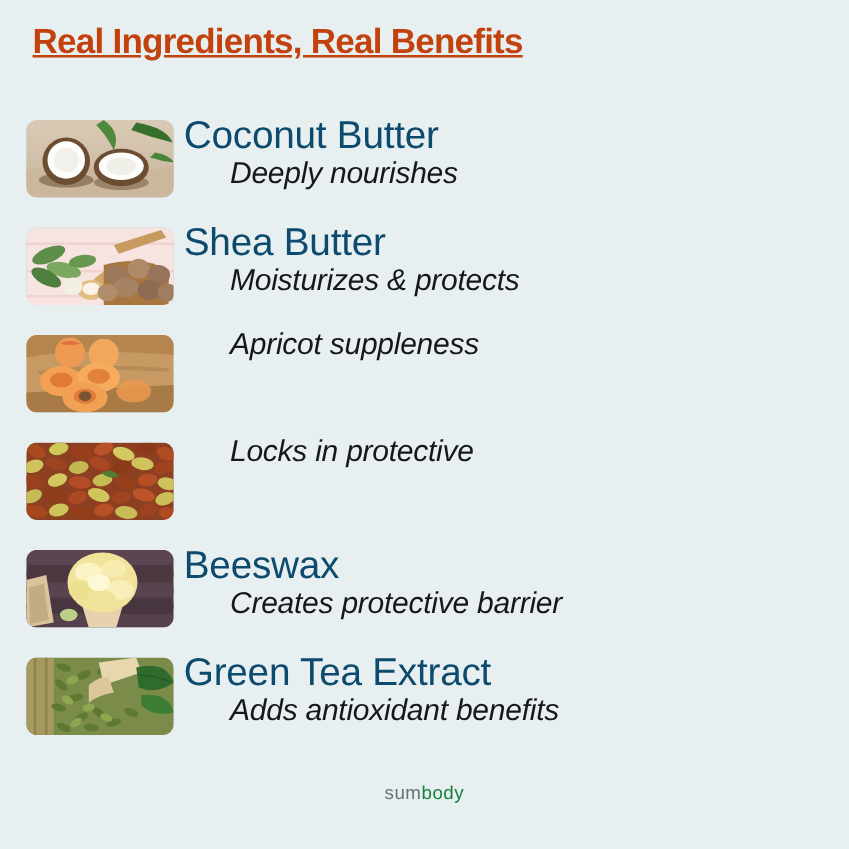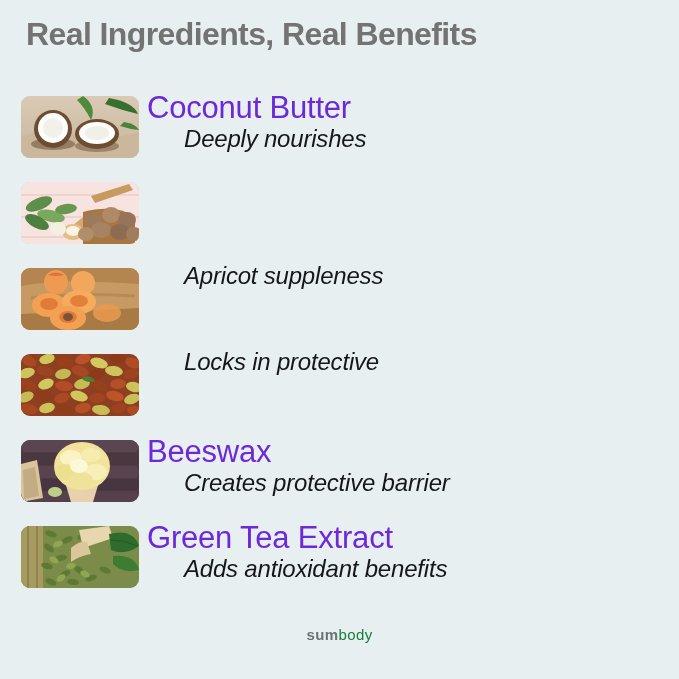--- a/index.html
+++ b/index.html
@@ -18,26 +18,27 @@
     width: 679px;
     height: 679px;
     background: #e8eff0;
     box-sizing: border-box;
   }
   .headline {
     position: absolute;
     left: 26px;
     top: 18px;
     width: 640px;
-    font-size: 32px;
+    font-size: 28px;
     font-weight: bold;
     letter-spacing: -0.6px;
-    color: #737373;
+    color: #c2410c;
     line-height: 1.05;
     white-space: nowrap;
+    text-decoration: underline;
   }
   .rows {
     position: absolute;
     left: 0;
     top: 94px;
     width: 679px;
   }
   .row {
     position: relative;
     height: 86px;
@@ -55,21 +56,21 @@
   .thumb svg { display: block; width: 118px; height: 62px; }
   .textcol {
     position: absolute;
     left: 147px;
     top: -4px;
     right: 8px;
   }
   .ing-name {
     font-size: 31px;
     font-weight: normal;
-    color: #6d28d9;
+    color: #0c4a6e;
     line-height: 1.13;
     letter-spacing: -0.2px;
     white-space: nowrap;
   }
   .ing-desc {
     font-size: 24px;
     color: #15171a;
     line-height: 1.12;
     margin-left: 37px;
     margin-top: 1px;
@@ -79,21 +80,21 @@
   }
   .brand {
     position: absolute;
     left: 0;
     top: 626px;
     width: 679px;
     text-align: center;
     font-size: 15px;
     letter-spacing: 0.4px;
   }
-  .brand .b-sum { color: #6a7277; font-weight: bold; }
+  .brand .b-sum { color: #6a7277; font-weight: normal; }
   .brand .b-body { color: #15803d; font-weight: normal; }
 </style>
 </head>
 <body>
 
 <div class="poster">
 
   <div class="headline">Real Ingredients, Real Benefits</div>
 
   <div class="rows">
@@ -146,20 +147,24 @@
           <path d="M62 30 Q92 22 114 34 L114 62 L62 62 Z" fill="#a8763f"></path>
           <ellipse cx="72" cy="38" rx="9" ry="8" fill="#9d7a5c"></ellipse>
           <ellipse cx="90" cy="33" rx="9" ry="8" fill="#ae8a67"></ellipse>
           <ellipse cx="106" cy="38" rx="9" ry="8" fill="#96735a"></ellipse>
           <ellipse cx="80" cy="48" rx="10" ry="8" fill="#a68363"></ellipse>
           <ellipse cx="99" cy="50" rx="10" ry="8" fill="#8e6c53"></ellipse>
           <ellipse cx="65" cy="52" rx="8" ry="7" fill="#b08d6b"></ellipse>
           <ellipse cx="113" cy="52" rx="8" ry="7" fill="#a07d5e"></ellipse>
           <ellipse cx="37" cy="47" rx="8" ry="7" fill="#f3efe2"></ellipse>
         </svg>
+      </div>
+      <div class="textcol">
+        <div class="ing-name">Shea Butter</div>
+        <div class="ing-desc">Moisturizes &amp; protects</div>
       </div>
     </div>
 
     <div class="row">
       <div class="thumb">
         <svg viewBox="0 0 118 62" preserveAspectRatio="none" aria-hidden="true">
           <rect width="118" height="62" fill="#c89a63"></rect>
           <path d="M0 18 Q40 10 118 16 L118 0 L0 0 Z" fill="#b4854f"></path>
           <path d="M0 46 L118 40 L118 62 L0 62 Z" fill="#a87a46"></path>
           <path d="M10 30 Q60 24 114 28" stroke="#b78a57" stroke-width="3" fill="none"></path>

